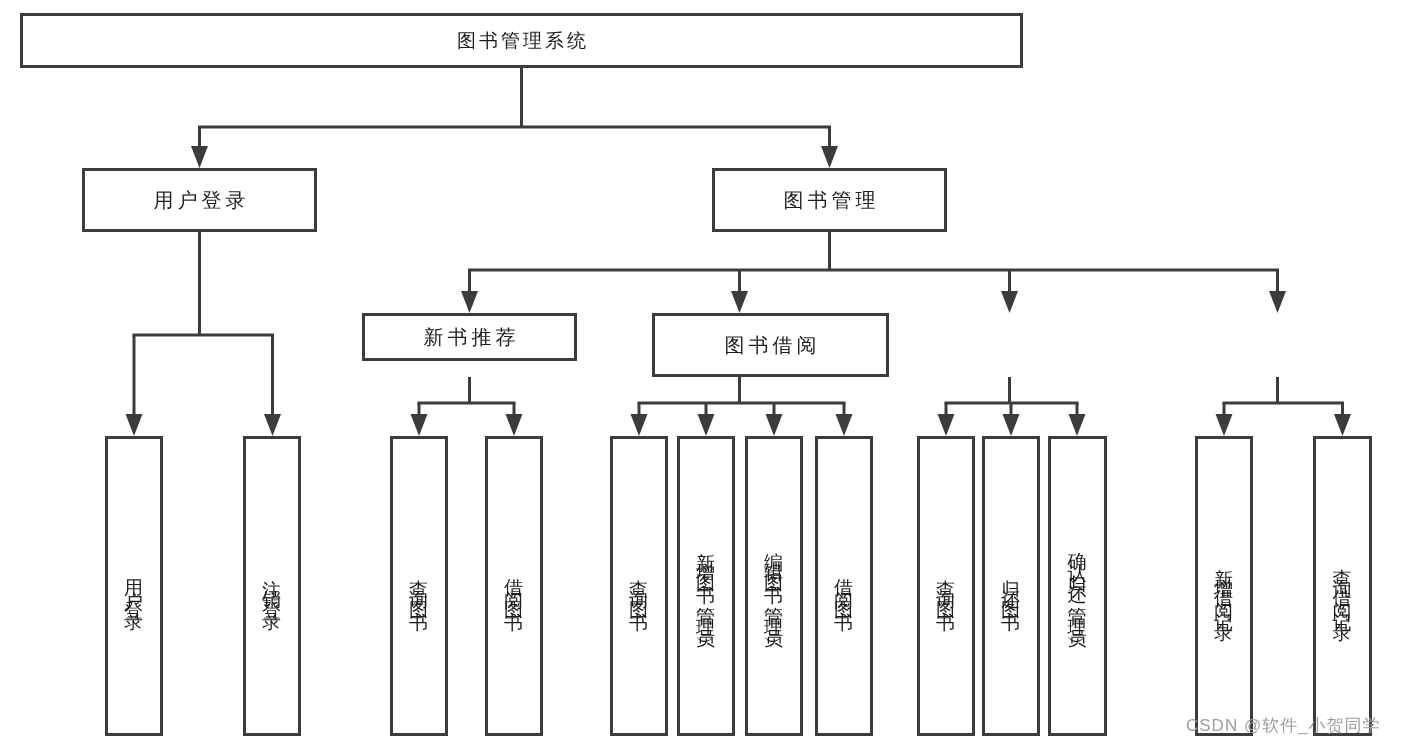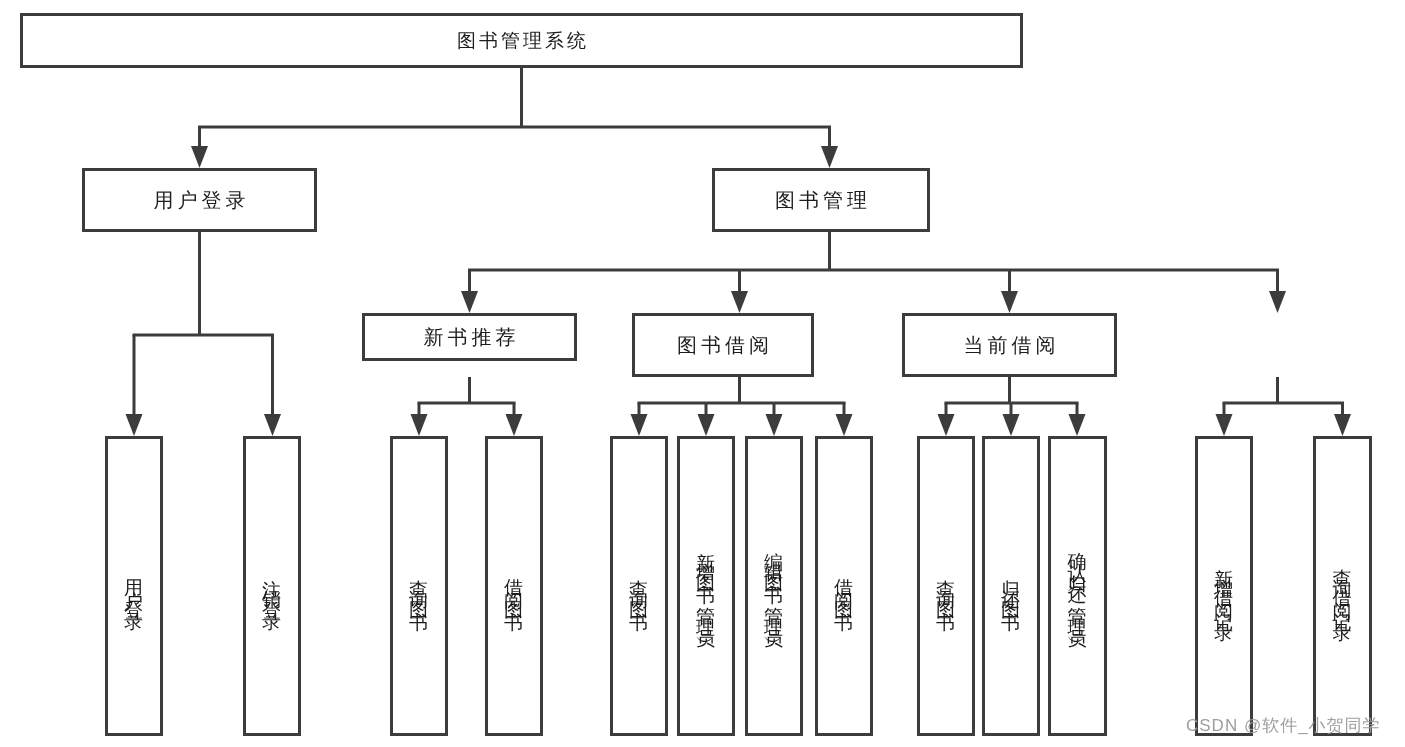--- a/index.html
+++ b/index.html
@@ -40,35 +40,32 @@
 <div class="canvas">
 
   <div class="box h rootbox" style="left:20px;top:13px;width:1003px;height:55px">
     <span>图书管理系统</span>
   </div>
 
   <div class="box h" style="left:82px;top:168px;width:235px;height:64px">
     <span>用户登录</span>
   </div>
 
-  <div class="box h" style="left:712px;top:168px;width:218px;height:64px">
+  <div class="box h" style="left:712px;top:168px;width:235px;height:64px">
     <span>图书管理</span>
   </div>
 
   <div class="box h" style="left:362px;top:313px;width:215px;height:48px">
     <span>新书推荐</span>
   </div>
 
-  <div class="box h" style="left:632px;top:313px;width:182px;height:64px">
+  <div class="box h" style="left:652px;top:313px;width:237px;height:64px">
     <span>图书借阅</span>
   </div>
 
-  <div class="box h" style="left:902px;top:313px;width:215px;height:64px">
-    <span>当前借阅</span>
-  </div>
 
 
   <div class="box v" style="left:105px;top:436px;width:58px;height:300px">
     <span class="vtext">用户登录</span>
   </div>
   <div class="box v" style="left:243px;top:436px;width:58px;height:300px">
     <span class="vtext">注销登录</span>
   </div>
 
   <div class="box v" style="left:390px;top:436px;width:58px;height:300px">

